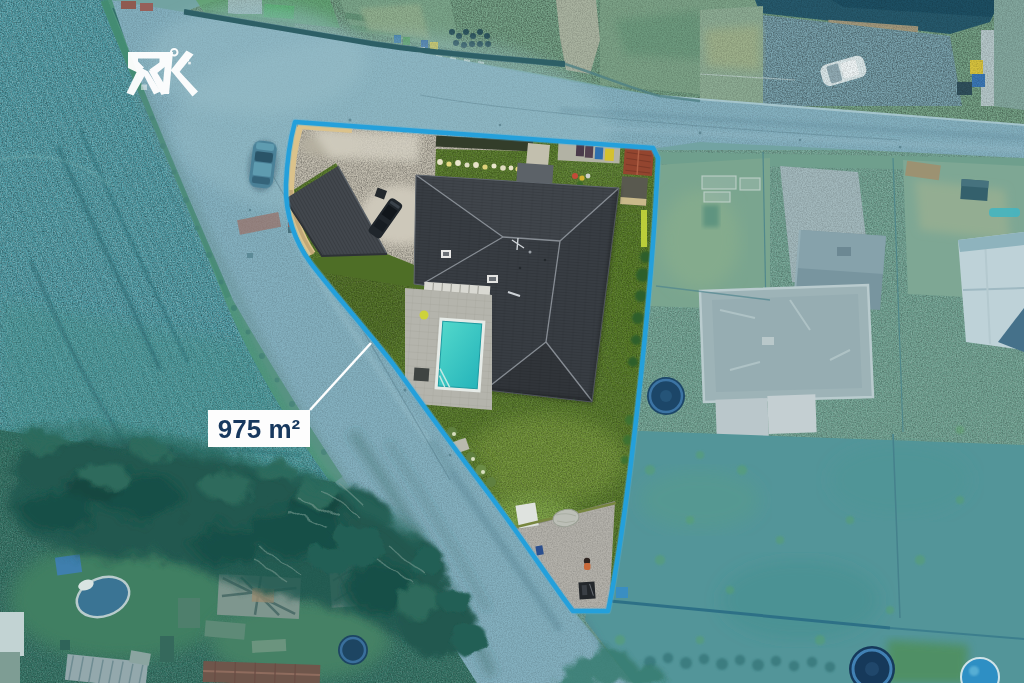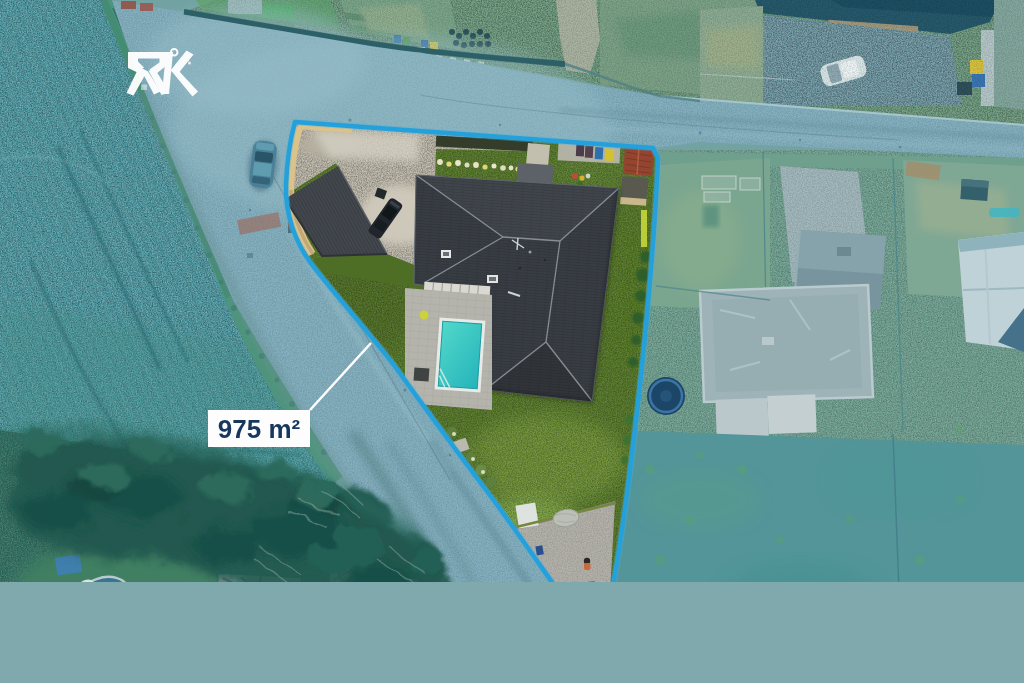--- a/index.html
+++ b/index.html
@@ -1,16 +1,16 @@
 <!DOCTYPE html>
 <html><head>
 <meta charset="utf-8">
 <style>
   html,body{margin:0;padding:0;background:#7fa9ad;}
-  #scene{width:1024px;height:582px;overflow:hidden;position:relative;font-family:"Liberation Sans",sans-serif;}
+  #scene{width:1024px;height:683px;overflow:hidden;position:relative;font-family:"Liberation Sans",sans-serif;}
 </style>
 </head>
 <body>
 <div id="scene">
 <svg width="1024" height="683" viewBox="0 0 1024 683" xmlns="http://www.w3.org/2000/svg">
 <defs>
   <filter id="grain">
     <feTurbulence type="fractalNoise" baseFrequency="0.8" numOctaves="3" seed="4" result="n"></feTurbulence>
     <feColorMatrix in="n" type="matrix" values="0 0 0 0 0  0 0 0 0 0  0 0 0 0 0  0 0 0 1.4 -0.45" result="na"></feColorMatrix>
     <feComposite in="na" in2="SourceGraphic" operator="in"></feComposite>

